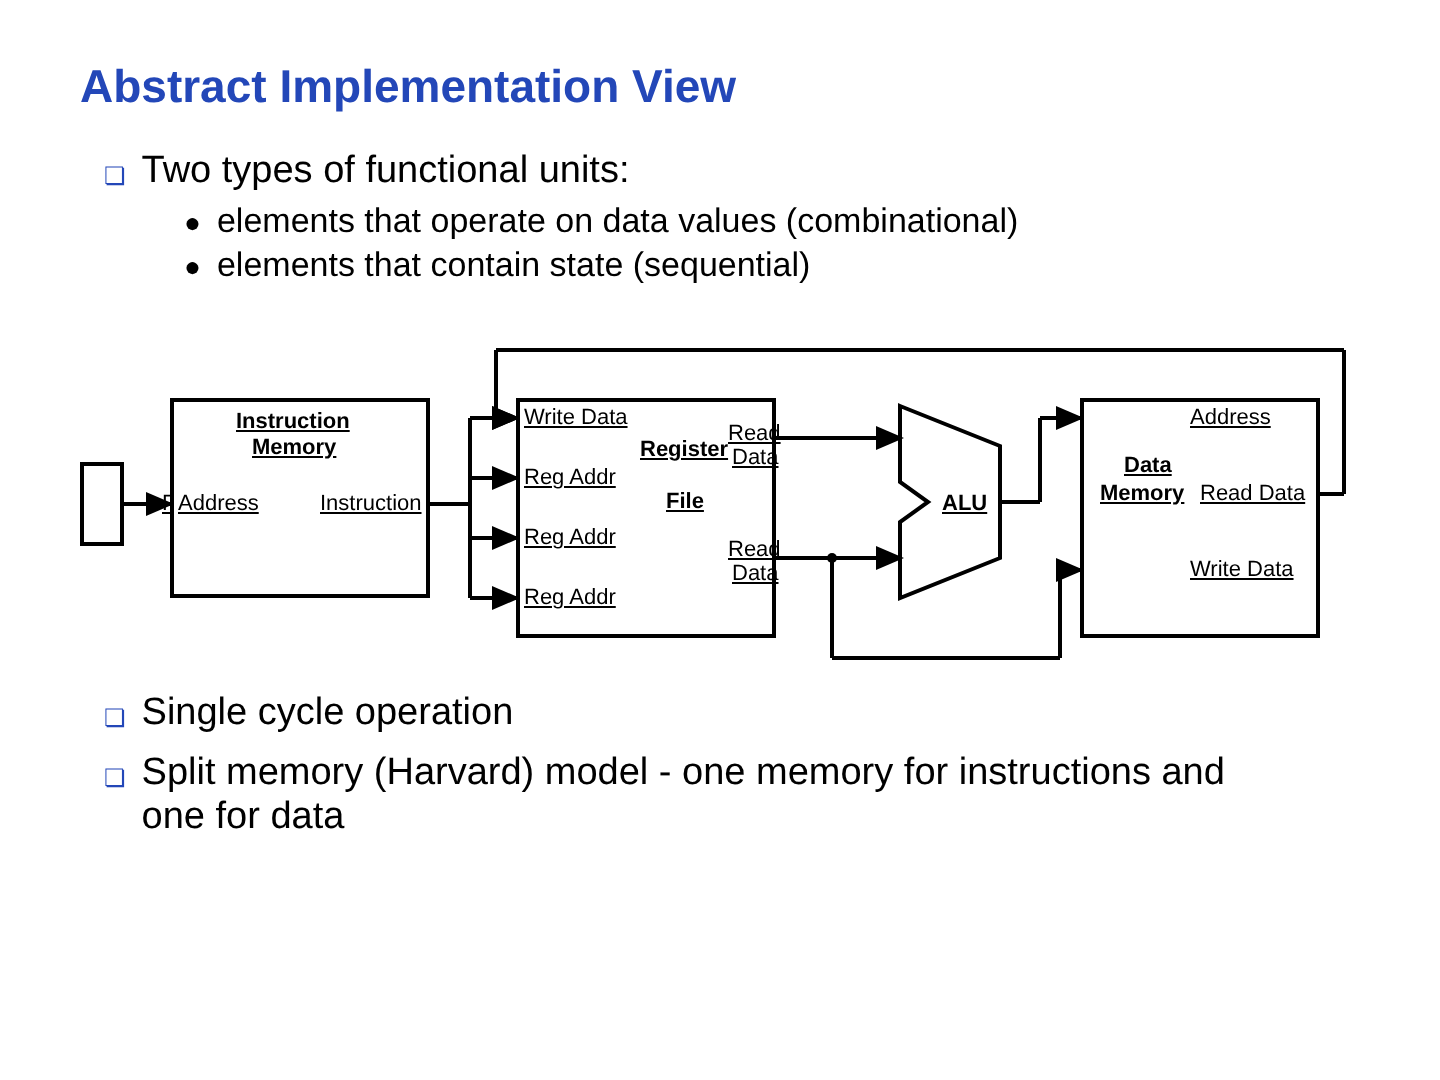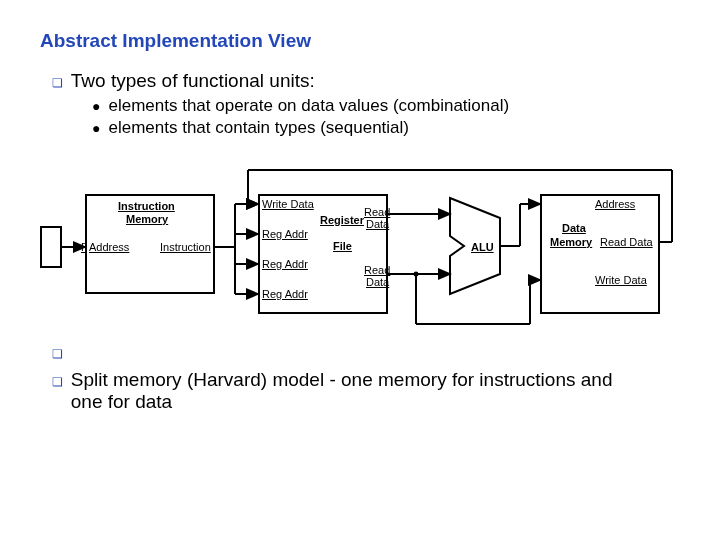--- a/index.html
+++ b/index.html
@@ -7,21 +7,21 @@
     padding: 30px 40px;
     font-family: Arial, Helvetica, sans-serif;
     font-size: 14px;
     color: #000;
     width: 720px;
     height: 540px;
     box-sizing: border-box;
   }
   .title {
     color: #2347b8;
-    font-size: 19px;
+    font-size: 23px;
     font-weight: bold;
     margin-bottom: 18px;
   }
   .bullet-l1 {
     display: flex;
     align-items: flex-start;
     margin: 4px 0 4px 12px;
     font-size: 19px;
   }
   .bullet-l1 .sq {
@@ -77,21 +77,21 @@
 <div class="bullet-l1">
   <span class="sq">❏</span>
   <span>Two types of functional units:</span>
 </div>
 <div class="bullet-l2">
   <span class="dot">●</span>
   <span>elements that operate on data values (combinational)</span>
 </div>
 <div class="bullet-l2">
   <span class="dot">●</span>
-  <span>elements that contain types (sequential)</span>
+  <span>elements that contain state (sequential)</span>
 </div>
 
 <div class="diagram">
 
   <div class="box" style="left:0px; top:70px; width:22px; height:42px;"></div>
   <div class="lbl" style="left:4px; top:85px;margin-left:37px;">PC</div>
 
   <div class="box" style="left:45px; top:38px; width:130px; height:100px;"></div>
   <div class="lbl bold" style="left:78px; top:44px;">Instruction</div>
   <div class="lbl bold" style="left:86px; top:57px;">Memory</div>
@@ -154,18 +154,19 @@
     <line x1="620" y1="86" x2="632" y2="86" stroke="#000" stroke-width="2"></line>
     <line x1="632" y1="86" x2="632" y2="14" stroke="#000" stroke-width="2"></line>
     <line x1="632" y1="14" x2="208" y2="14" stroke="#000" stroke-width="2"></line>
     <line x1="208" y1="14" x2="208" y2="48" stroke="#000" stroke-width="2"></line>
     <line x1="208" y1="48" x2="218" y2="48" stroke="#000" stroke-width="2" marker-end="url(#ah)"></line>
   </svg>
 </div>
 
 <div class="bullet-l1" style="margin-top:10px;">
   <span class="sq">❏</span>
+  <span>Single cycle operation</span>
 </div>
 
 <div class="bullet-l1" style="margin-top:8px;">
   <span class="sq">❏</span>
   <span style="white-space:normal; max-width:560px;">Split memory (Harvard) model - one memory for instructions and one for data</span>
 </div>
 
 </body></html>

